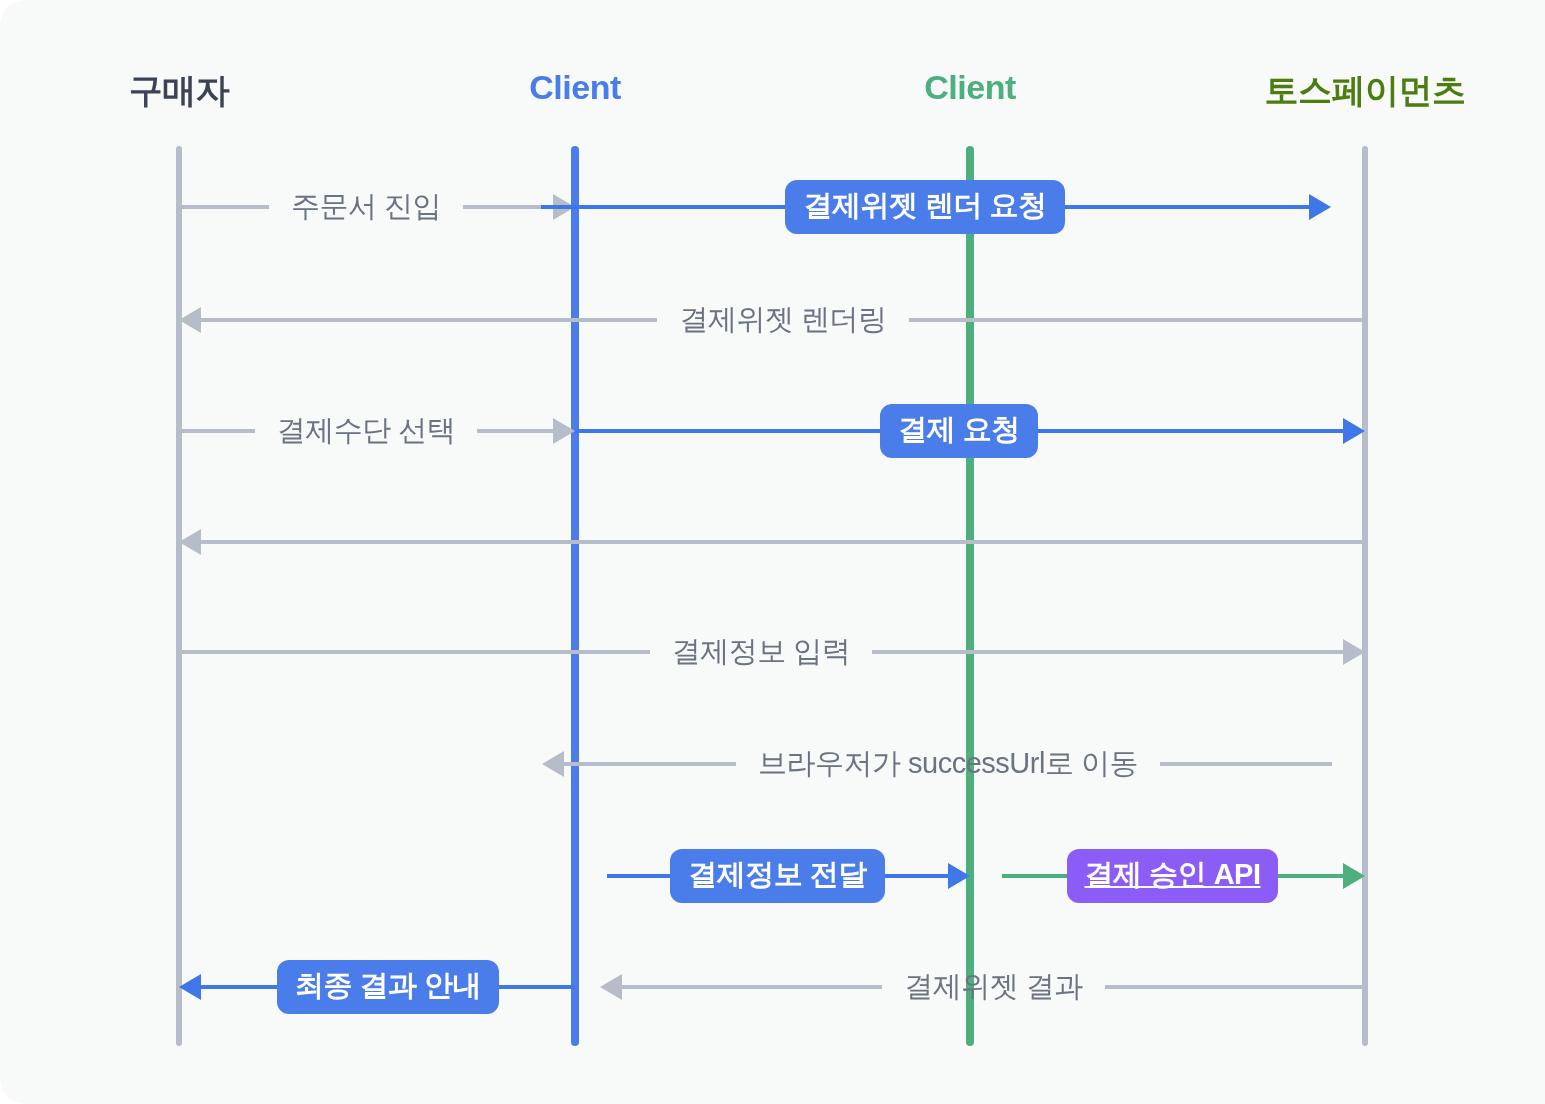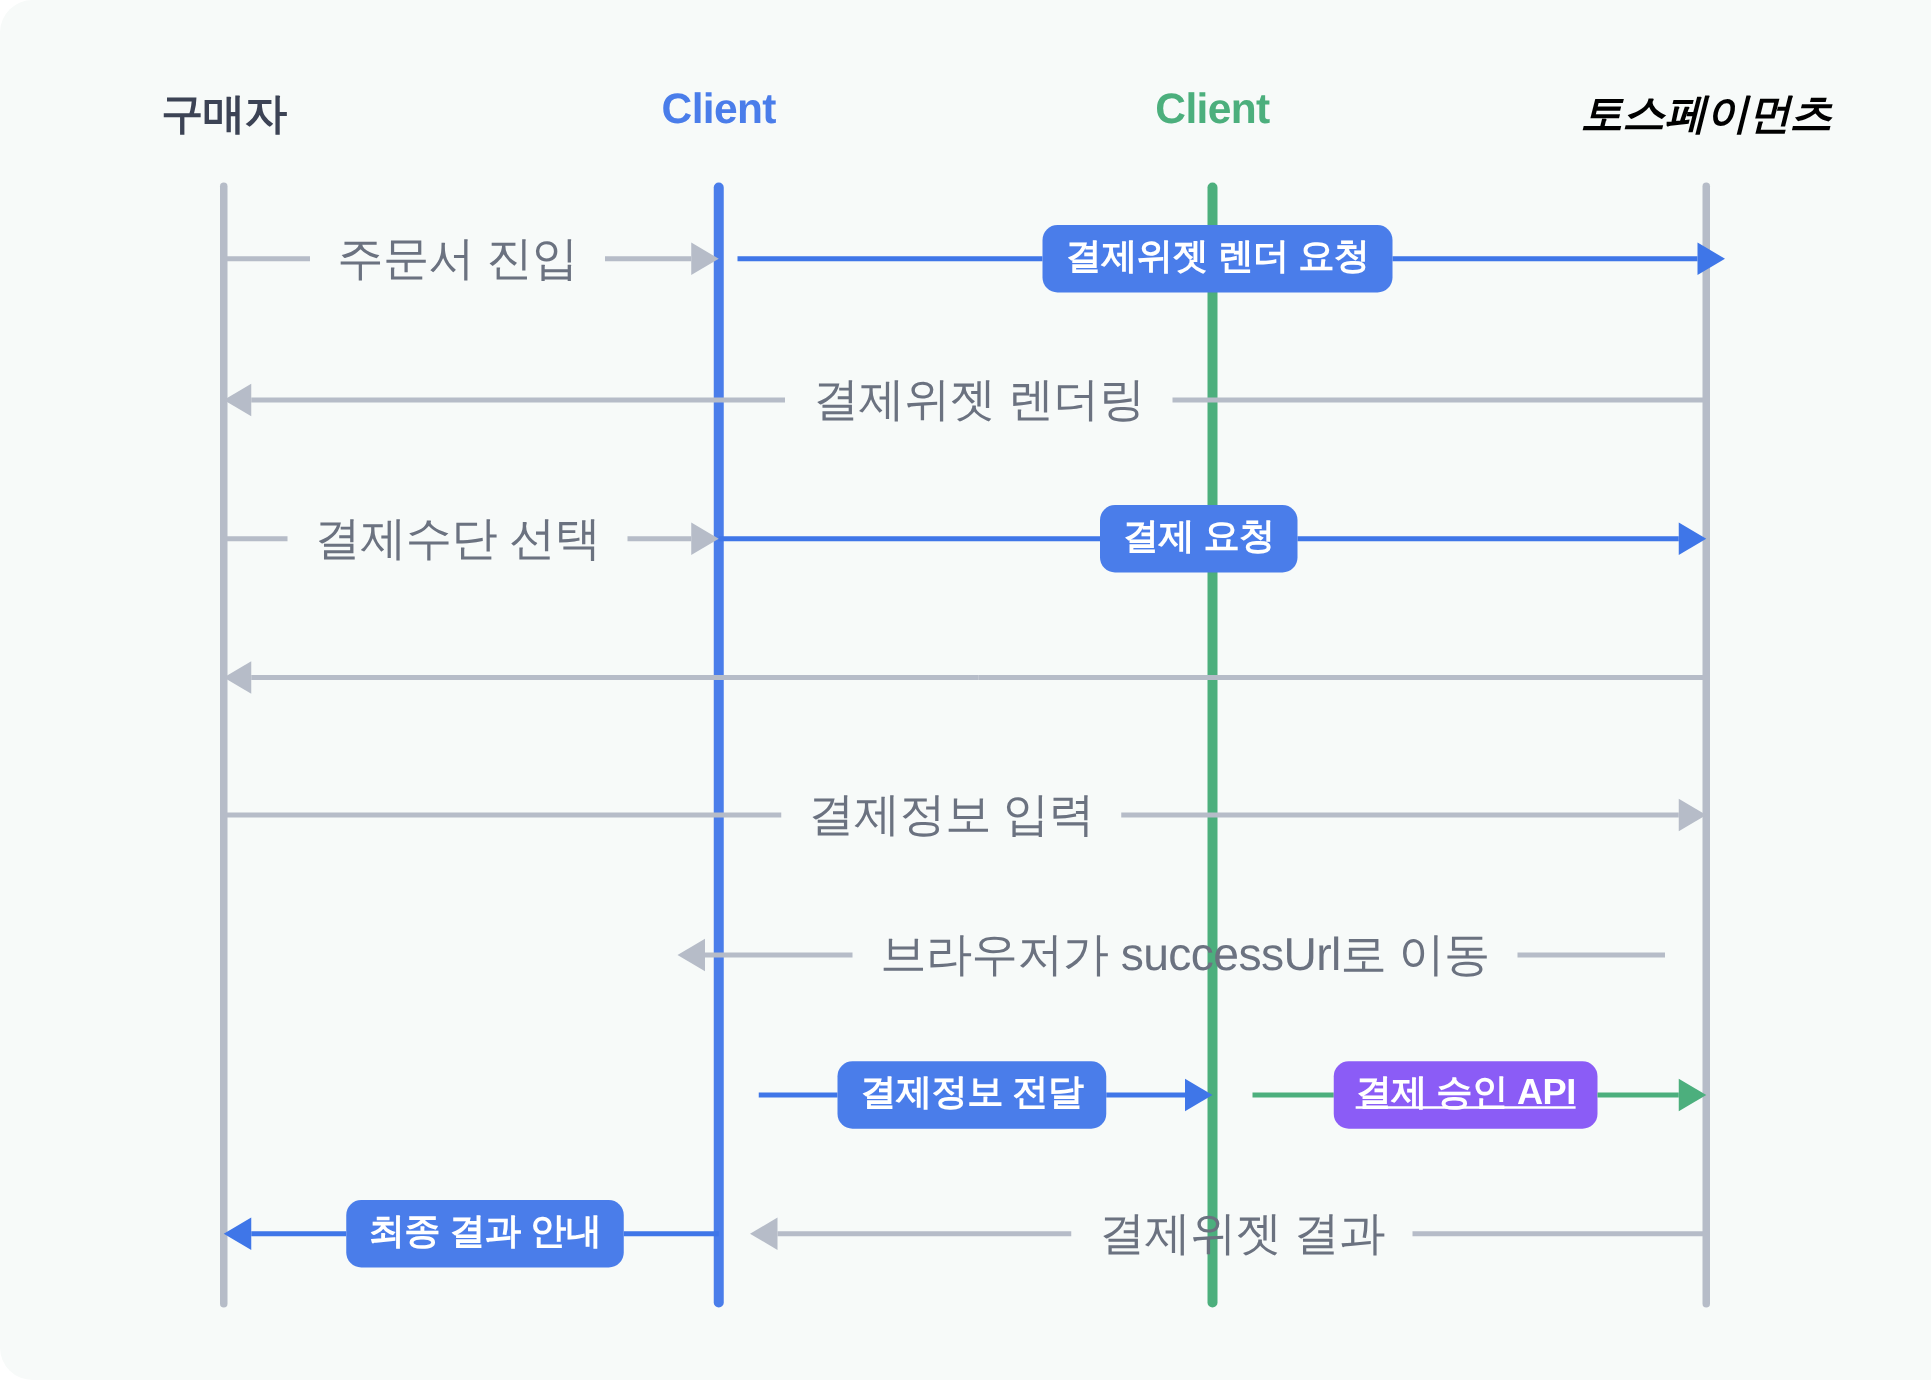--- a/index.html
+++ b/index.html
@@ -27,21 +27,21 @@
     top: 68px;
     transform: translateX(-50%);
     font-size: 34px;
     font-weight: bold;
     white-space: nowrap;
     letter-spacing: -0.5px;
   }
   .head-buyer   { color: #3c4355; }
   .head-client  { color: #4a7dea; }
   .head-server  { color: #4caf7d; }
-  .head-toss    { color: #000000; font-style: italic; }
+  .head-toss    { color: #4d7c0f; }
 
   
   .lifeline {
     position: absolute;
     top: 146px;
     height: 900px;
     transform: translateX(-50%);
   }
   .ll-gray  { width: 6px;  background: #b6bcc8; border-radius: 3px; }
   .ll-blue  { width: 8px;  background: #4a7dea; border-radius: 4px; }
@@ -58,21 +58,21 @@
   .seg {
     height: 4px;
     flex: 1 1 auto;
     min-width: 8px;
   }
   .seg.gray  { background: #b6bcc8; }
   .seg.blue  { background: #3f76e8; }
   .seg.green { background: #4caf7d; }
 
   .label {
-    font-size: 37px;
+    font-size: 29px;
     white-space: nowrap;
     padding: 0 22px;
     letter-spacing: -0.5px;
   }
   .label.plain { color: #6b7280; }
 
   .badge {
     font-size: 29px;
     font-weight: bold;
     color: #ffffff;
@@ -119,21 +119,21 @@
   <div class="lifeline ll-green" style="left:970px"></div>
   <div class="lifeline ll-gray" style="left:1365px"></div>
 
   <div class="msg" style="left:179px; width:396px; top:207px">
     <div class="seg gray"></div>
     <div class="label plain">주문서 진입</div>
     <div class="seg gray"></div>
     <div class="head-r gray"></div>
   </div>
 
-  <div class="msg" style="left:590px; width:790px; top:207px">
+  <div class="msg" style="left:541px; width:790px; top:207px">
     <div class="seg blue"></div>
     <div class="badge blue">결제위젯 렌더 요청</div>
     <div class="seg blue"></div>
     <div class="head-r blue"></div>
   </div>
 
   <div class="msg" style="left:179px; width:1186px; top:320px">
     <div class="head-l gray"></div>
     <div class="seg gray"></div>
     <div class="label plain">결제위젯 렌더링</div>

